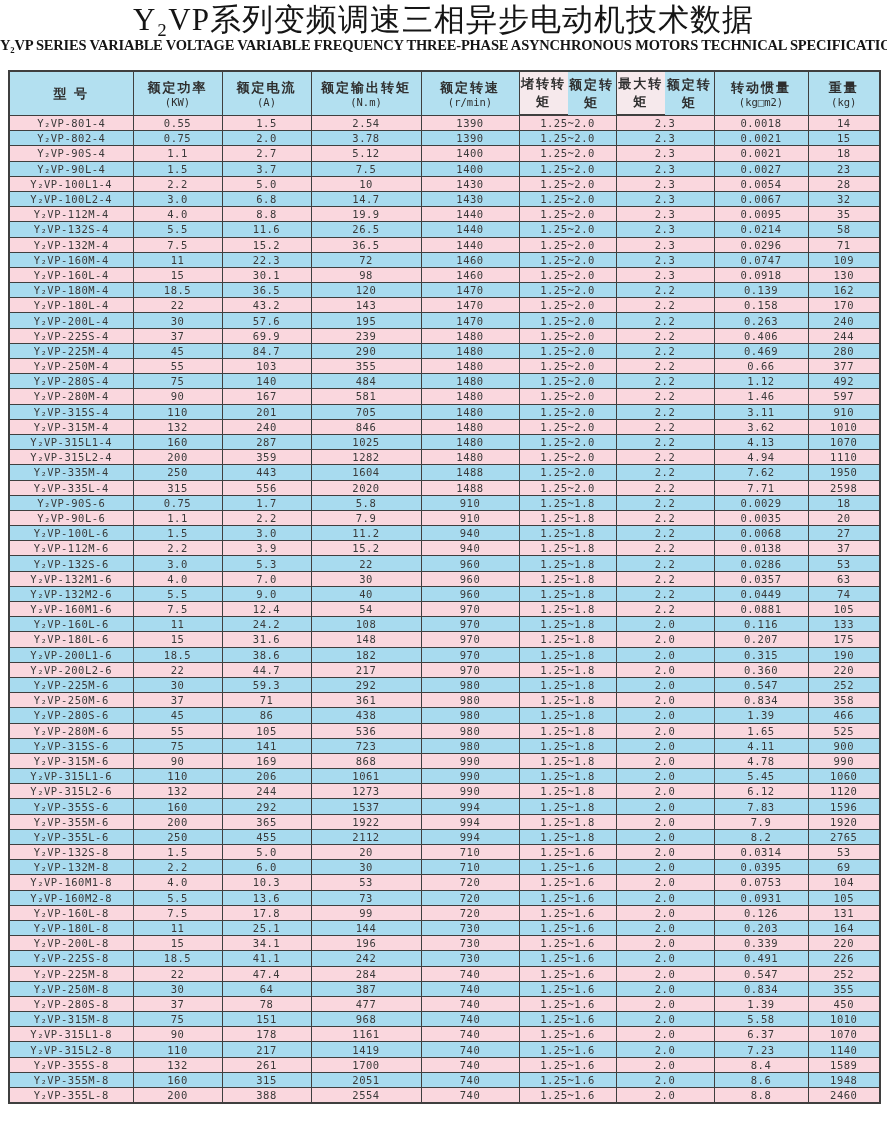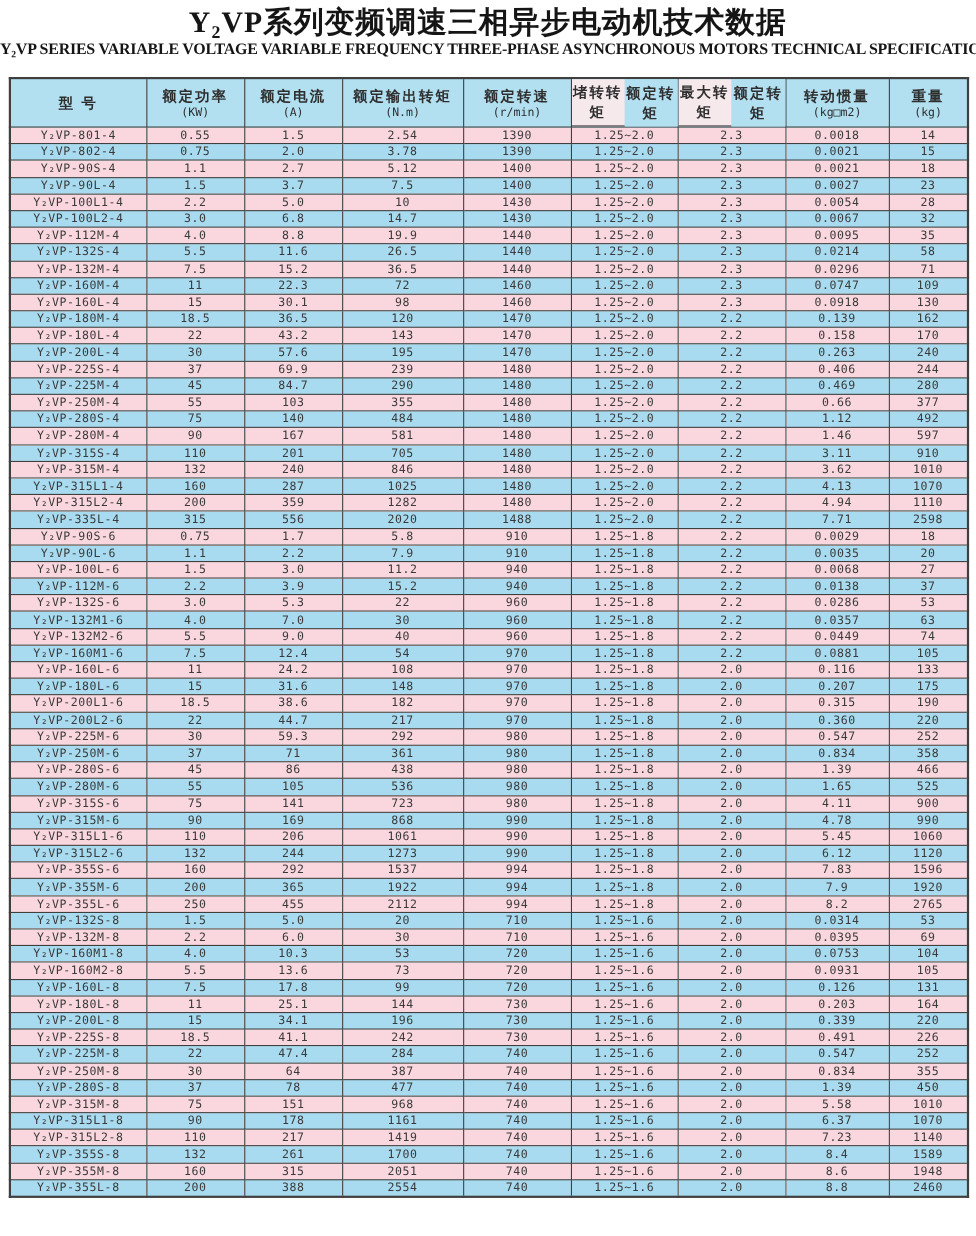--- a/index.html
+++ b/index.html
@@ -6,21 +6,21 @@
     --pink:#fad7de; --blue:#a8dbef; --header:#b3e0f0; --fractop:#f6e9ec;
     --border:#3f3f3f; --text:#3a3a3a; --title:#151515; --bg:#ffffff;
   }
   *{box-sizing:border-box; margin:0; padding:0;}
   html,body{background:var(--bg);}
   body{
     width:887px; height:1124px; overflow:hidden;
     font-family:"Liberation Serif", serif; color:var(--title);
   }
   .page-title{
-    text-align:center; font-weight:bold; font-size:27px; letter-spacing:1px;
+    text-align:center; font-weight:normal; font-size:31px; letter-spacing:1px;
     padding-top:4px; line-height:32px; white-space:nowrap;
   }
   .page-subtitle{
     text-align:center; font-weight:bold; font-size:14.5px; letter-spacing:-0.2px;
     line-height:18px; margin-bottom:6px; white-space:nowrap;
   }
   table.spec{
     width:871px; margin:16px 8px; border-collapse:collapse; table-layout:fixed;
     border:2px solid var(--border);
   }
@@ -361,20 +361,31 @@
         <td>200</td>
         <td>359</td>
         <td>1282</td>
         <td>1480</td>
         <td>1.25~2.0</td>
         <td>2.2</td>
         <td>4.94</td>
         <td>1110</td>
       </tr>
       <tr>
+        <td>Y₂VP-335M-4</td>
+        <td>250</td>
+        <td>443</td>
+        <td>1604</td>
+        <td>1488</td>
+        <td>1.25~2.0</td>
+        <td>2.2</td>
+        <td>7.62</td>
+        <td>1950</td>
+      </tr>
+      <tr>
         <td>Y₂VP-335L-4</td>
         <td>315</td>
         <td>556</td>
         <td>2020</td>
         <td>1488</td>
         <td>1.25~2.0</td>
         <td>2.2</td>
         <td>7.71</td>
         <td>2598</td>
       </tr>

